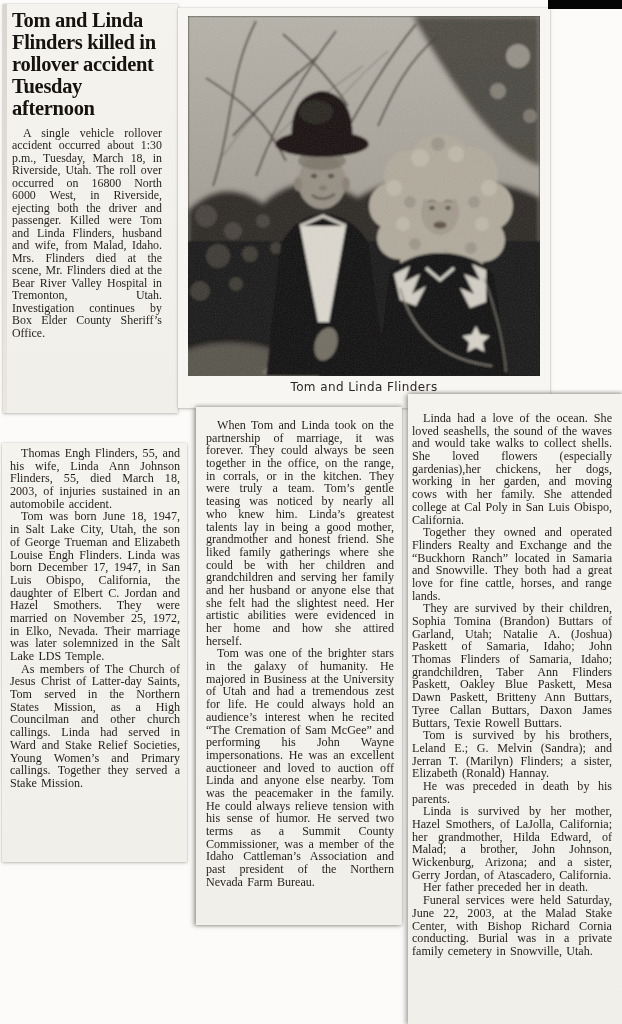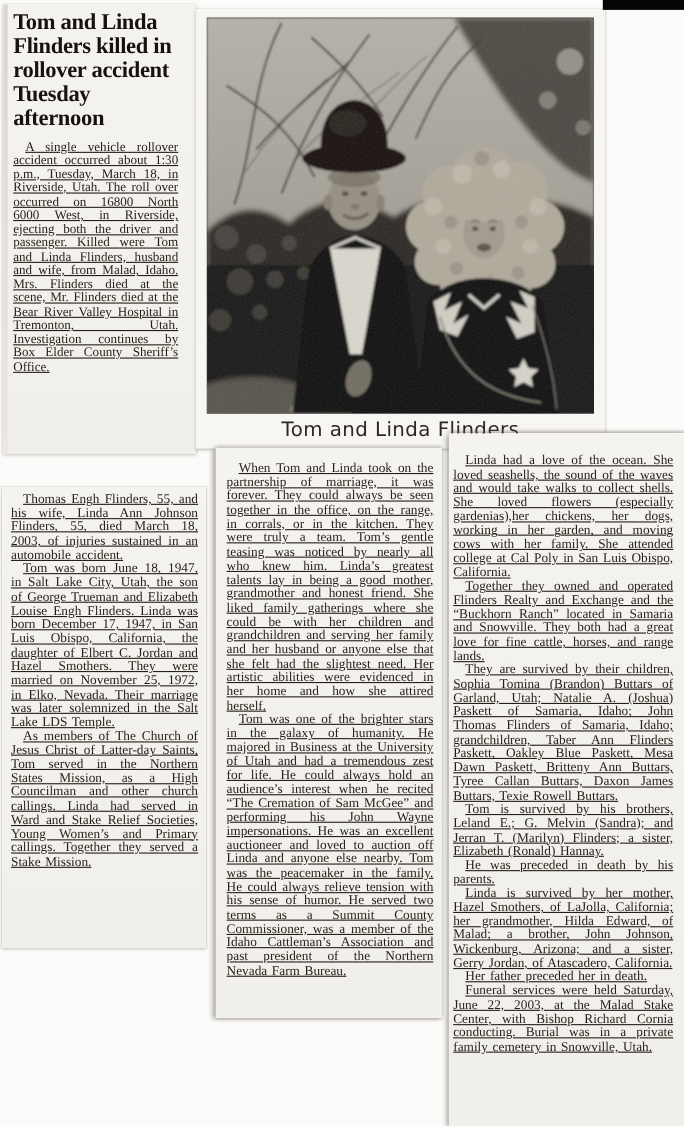--- a/index.html
+++ b/index.html
@@ -26,31 +26,31 @@
   .news-clip::before{
     content:"";position:absolute;left:0;top:0;width:4px;height:100%;
     background:linear-gradient(180deg,#c9c5be,#e6e3dc);opacity:.65;
   }
   .headline{
     font-weight:bold;font-size:20.5px;line-height:1.07;
     letter-spacing:-.3px;width:154px;margin:0 0 7px 0;color:#16130f;
   }
   .news-body p, .obit-body p{
     margin:0;font-size:11.9px;line-height:1.05;
-    text-align:justify;text-indent:11px;word-spacing:1.2px;color:#231f19;text-decoration:underline;
+    text-align:justify;text-indent:11px;word-spacing:1.2px;color:#231f19;
   }
   .photo-clip{left:178px;top:8px;width:372px;height:400px;background:#f7f6f3;}
   .photo-frame{
     position:absolute;left:10px;top:8px;width:352px;height:360px;
     background:#14130f;overflow:hidden;
   }
   .photo-caption{
     position:absolute;left:0;top:372px;width:372px;
     text-align:center;font-family:"DejaVu Sans", sans-serif;
-    font-size:18px;letter-spacing:.4px;color:#2b2username:#2b2723;color:#2b2723;
+    font-size:12px;letter-spacing:.4px;color:#2b2username:#2b2723;color:#2b2723;
   }
   .black-bar{
     position:absolute;left:548px;top:0;width:74px;height:9px;background:#050505;
   }
   .obit-col1{left:2px;top:443px;width:185px;height:419px;padding:4px 7px 0 8px;}
   .obit-headline{
     font-weight:bold;font-size:23.5px;line-height:1.18;letter-spacing:-.2px;
     width:174px;margin:-2px 0 10px 0;color:#15120e;
   }
   .obit-col2{left:196px;top:407px;width:206px;height:518px;padding:12px 8px 0 10px;

